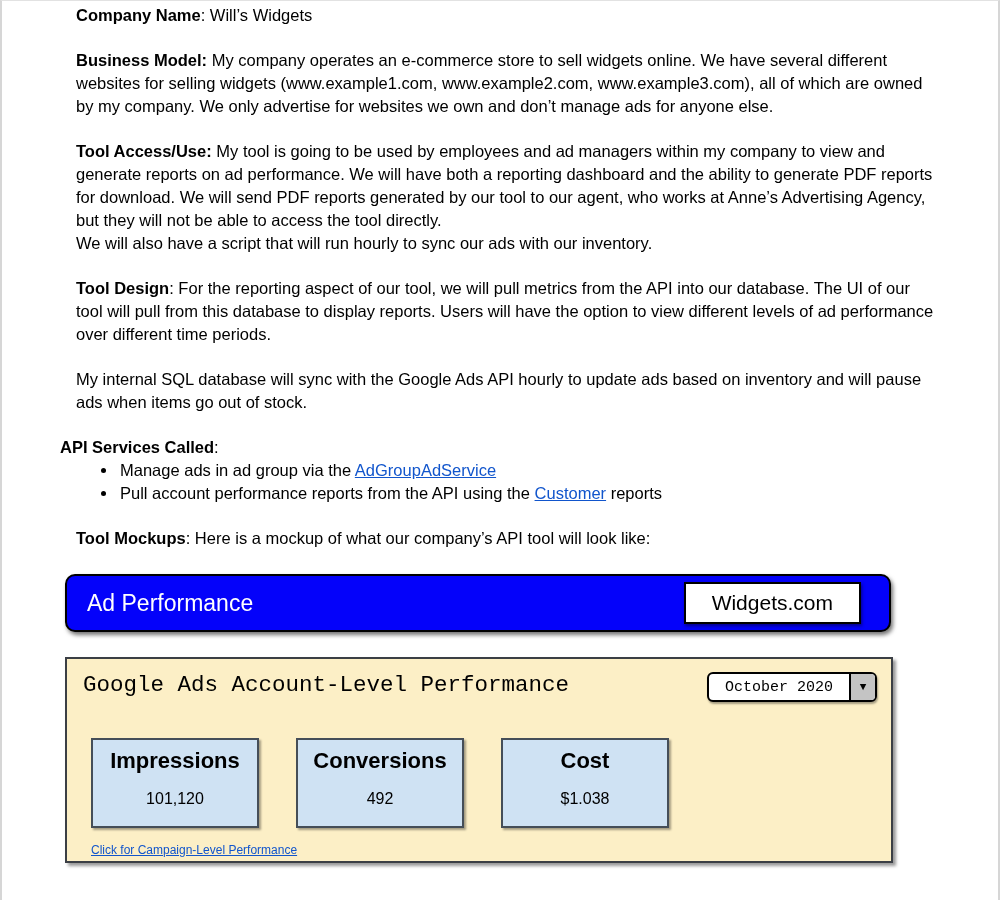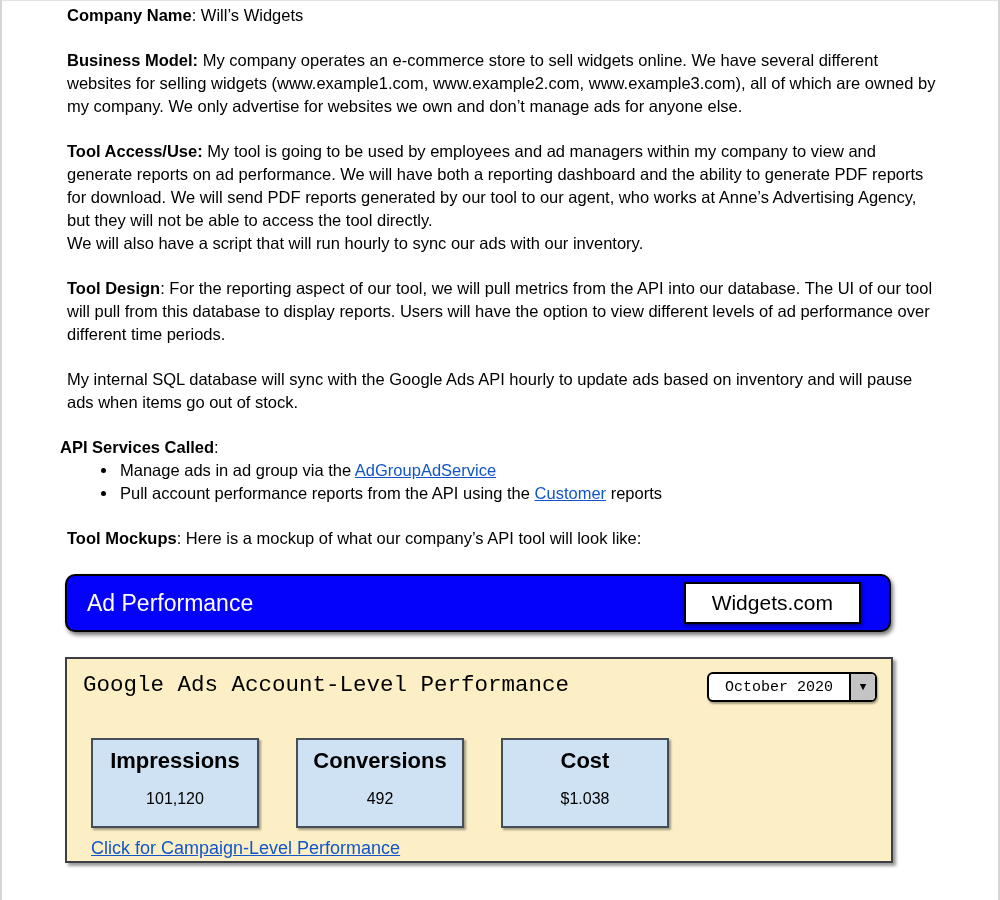--- a/index.html
+++ b/index.html
@@ -11,21 +11,21 @@
     color:#000;
   }
   .page {
     position:relative; width:1000px; height:900px;
     border-top:1px solid #e2e2e2;
     border-left:2px solid #d6d6d6;
     border-right:2px solid #d6d6d6;
     padding:3px 58px 0 58px;
   }
   .doc-text { font-size:16.5px; line-height:23px; }
-  .para { margin:0 0 22px 7px; }
+  .para { margin:0 0 22px 16px; }
   .plabel { font-weight:bold; }
   .doc-link { color:#1155cc; text-decoration:underline; cursor:pointer; }
   ul.bullets { margin:0 0 22px 0; padding:0 0 0 58px; }
   ul.bullets li { margin:0; padding-left:2px; }
 
   
   .mock-bar {
     margin:24px 0 0 5px; width:826px; height:58px;
     background:#0402fa; border:2px solid #000; border-radius:10px;
     box-shadow:2px 3px 4px rgba(0,0,0,0.55);
@@ -65,21 +65,21 @@
   }
   .cards { display:flex; gap:37px; margin:36px 0 0 10px; }
   .card {
     width:168px; height:90px; background:#cfe2f3;
     border:2px solid #454e58; box-shadow:2px 2px 2px rgba(0,0,0,0.35);
     text-align:center; padding-top:9px;
   }
   .card-label { font-weight:bold; font-size:22px; }
   .card-value { font-size:16px; margin-top:15px; }
   .panel-link-row { margin:9px 0 0 10px; }
-  .panel-link { font-size:18px; color:#1155cc; text-decoration:underline; cursor:pointer; }
+  .panel-link { font-size:12px; color:#1155cc; text-decoration:underline; cursor:pointer; }
 </style>
 </head>
 <body>
 
 <div class="page">
   <div class="doc-text">
 
     <p class="para"><span class="plabel">Company Name</span><span>: Will’s Widgets</span></p>
 
     <p class="para"><span class="plabel">Business Model:</span><span> My company operates an e-commerce store to sell widgets online. We have several different websites for selling widgets (www.example1.com, www.example2.com, www.example3.com), all of which are owned by my company. We only advertise for websites we own and don’t manage ads for anyone else.</span></p>

